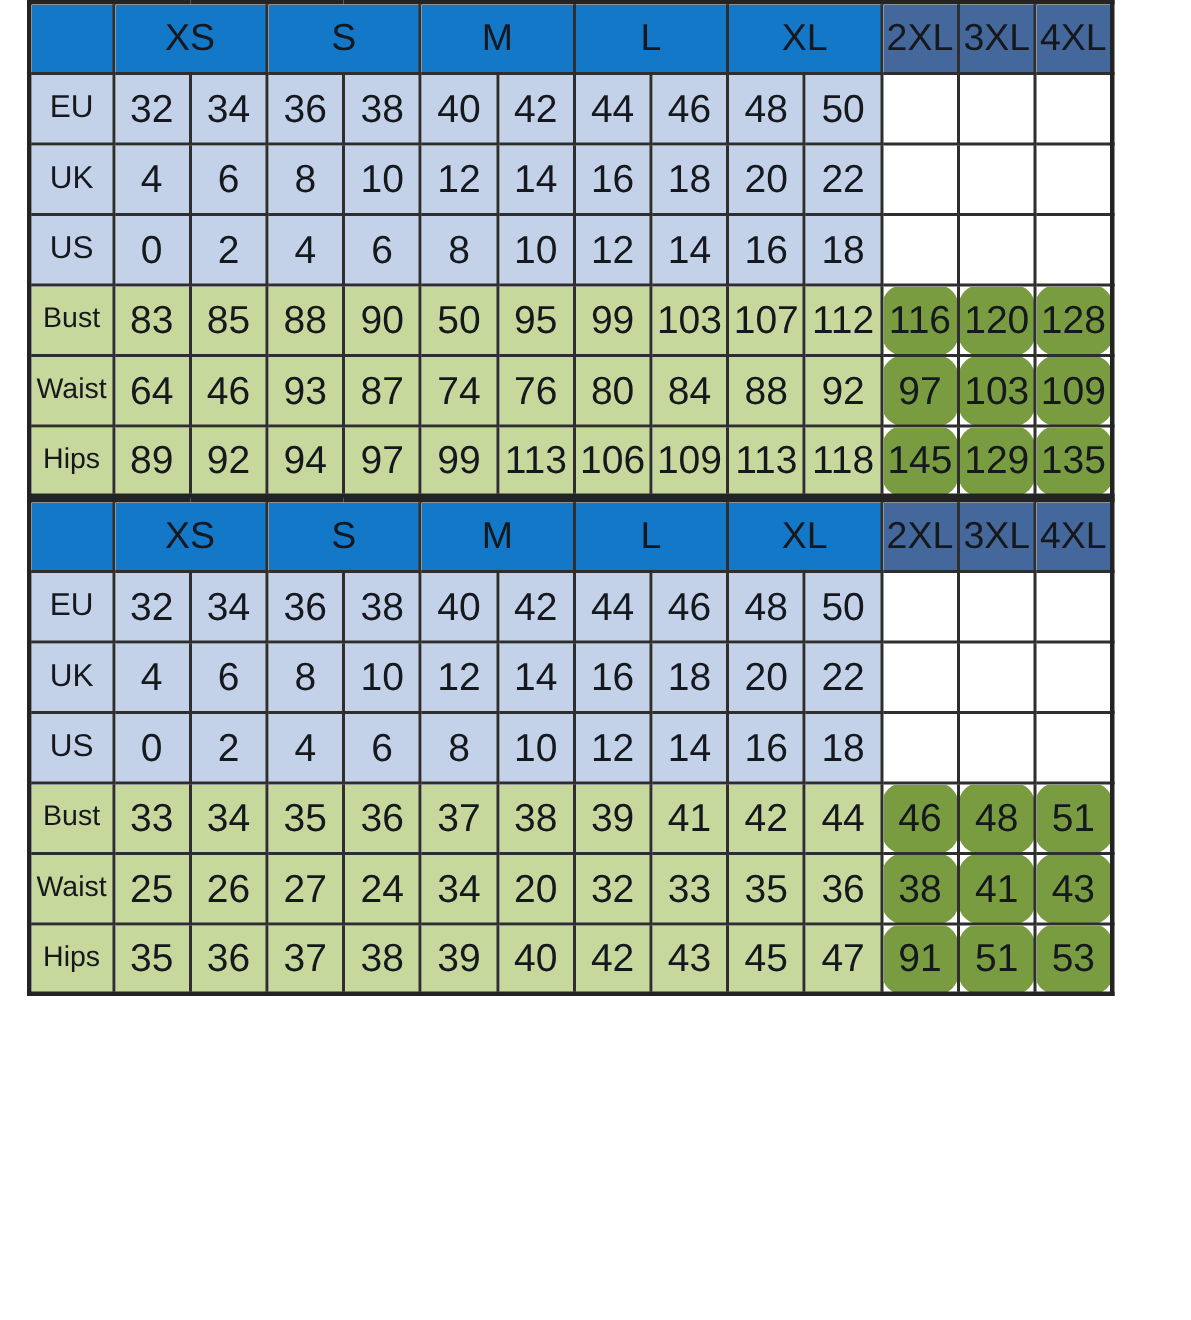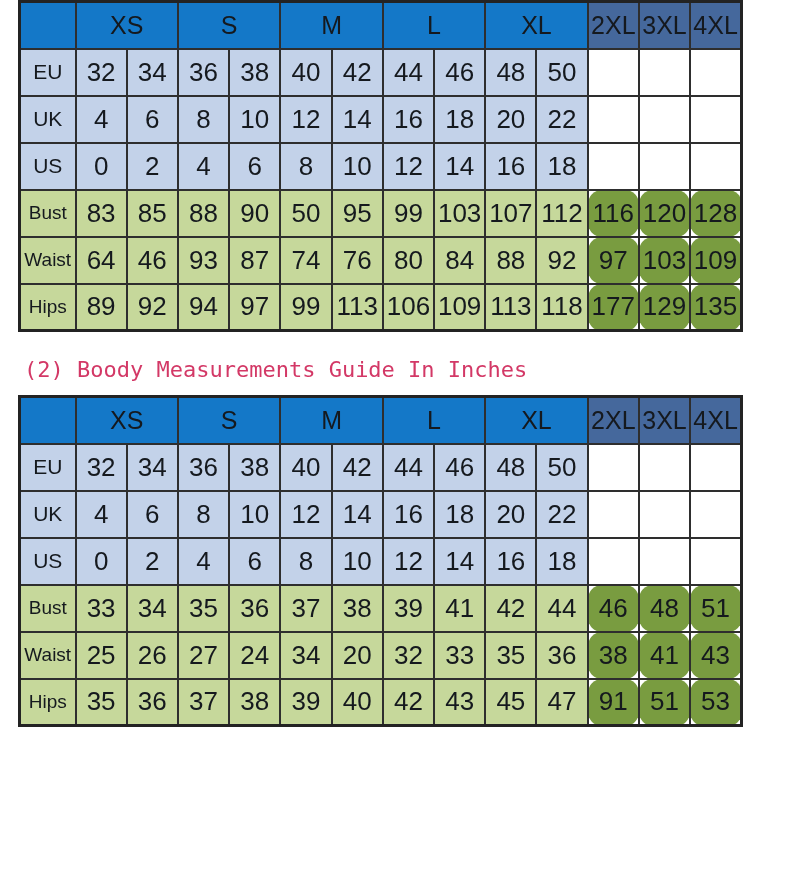--- a/index.html
+++ b/index.html
@@ -174,30 +174,29 @@
             <td class="cell-green">89</td>
             <td class="cell-green">92</td>
             <td class="cell-green">94</td>
             <td class="cell-green">97</td>
             <td class="cell-green">99</td>
             <td class="cell-green">113</td>
             <td class="cell-green">106</td>
             <td class="cell-green">109</td>
             <td class="cell-green">113</td>
             <td class="cell-green">118</td>
-            <td class="cell-olive">177</td>
+            <td class="cell-olive">145</td>
             <td class="cell-olive">129</td>
             <td class="cell-olive">135</td>
           </tr>
         </tbody>
       </table>
   </section>
 
   <section>
-    <h2 class="section-heading">(2) Boody Measurements Guide In Inches</h2>
     <table class="size-table">
         <colgroup>
           <col style="width: 56px;">
           <col>
           <col>
           <col>
           <col>
           <col>
           <col>
           <col>

